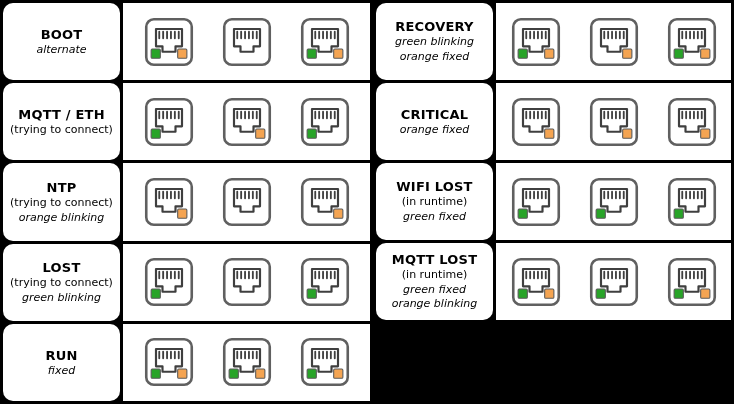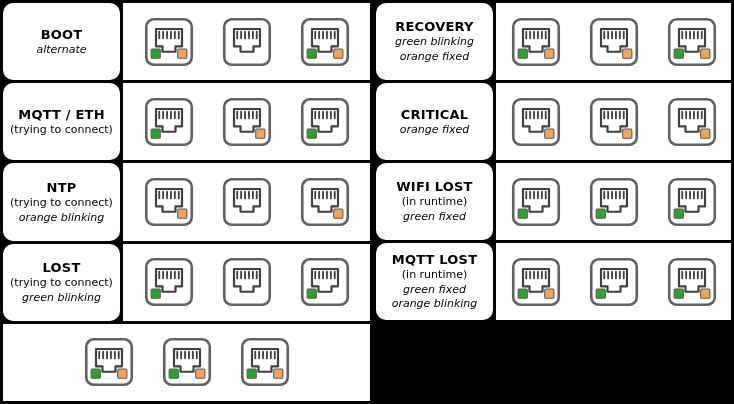--- a/index.html
+++ b/index.html
@@ -247,20 +247,24 @@
               <line class="pin" x1="22.2" y1="14.5" x2="22.2" y2="20.5"></line>
               <line class="pin" x1="25.8" y1="14.5" x2="25.8" y2="20.5"></line>
               <line class="pin" x1="29.4" y1="14.5" x2="29.4" y2="20.5"></line>
               <line class="pin" x1="33.0" y1="14.5" x2="33.0" y2="20.5"></line>
               <rect class="led" x="7.5" y="30.5" width="8.5" height="8.5" rx="1" style="fill:#28a428"></rect>
             </svg>
           </span>
         </div>
       </div>
       <div class="state-row">
+        <div class="label-cell">
+          <div class="state-title">RUN</div>
+          <div class="state-line italic">fixed</div>
+        </div>
         <div class="icons-cell">
           <span class="jack">
             <svg viewBox="0 0 48 48" width="52" height="52" aria-hidden="true">
               <rect class="outer" x="3" y="3" width="42" height="42" rx="7"></rect>
               <path class="socket" d="M12 12 H36 V28 H30 V33 H18 V28 H12 Z"></path>
               <line class="pin" x1="15.0" y1="14.5" x2="15.0" y2="20.5"></line>
               <line class="pin" x1="18.6" y1="14.5" x2="18.6" y2="20.5"></line>
               <line class="pin" x1="22.2" y1="14.5" x2="22.2" y2="20.5"></line>
               <line class="pin" x1="25.8" y1="14.5" x2="25.8" y2="20.5"></line>
               <line class="pin" x1="29.4" y1="14.5" x2="29.4" y2="20.5"></line>

